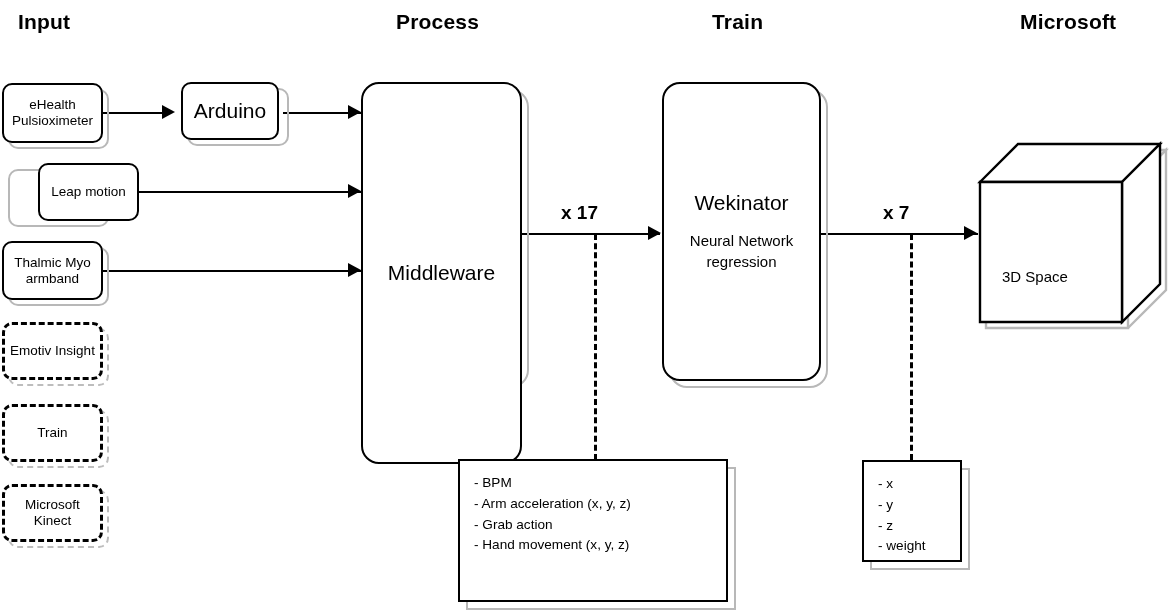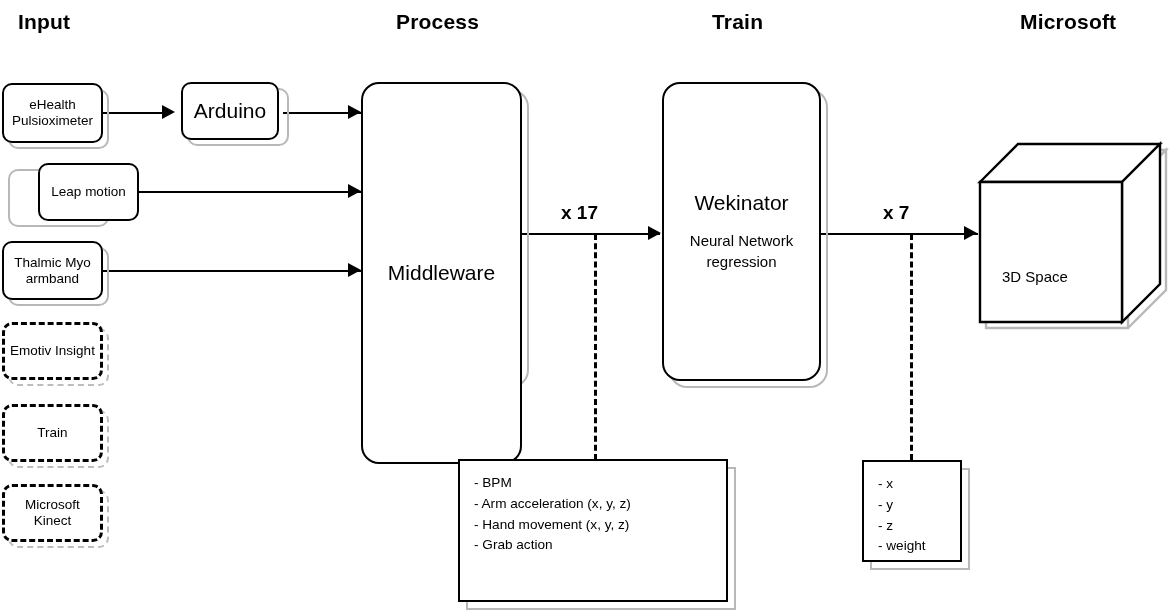--- a/index.html
+++ b/index.html
@@ -233,22 +233,22 @@
         <path d="M8,42 L150,42 L150,182 L8,182 Z"></path>
       </g>
     </svg>
     <div class="cube-label" style="left:30px;top:82px;">3D Space</div>
   </div>
 
   <div class="shadow sq" style="left:466px;top:467px;width:270px;height:143px;"></div>
   <div class="legend" style="left:458px;top:459px;width:270px;height:143px;">
     <div>- BPM</div>
     <div>- Arm acceleration (x, y, z)</div>
+    <div>- Grab action</div>
     <div>- Hand  movement (x, y, z)</div>
-    <div>- Grab action</div>
   </div>
 
   <div class="shadow sq" style="left:870px;top:468px;width:100px;height:102px;"></div>
   <div class="legend" style="left:862px;top:460px;width:100px;height:102px;">
     <div>- x</div>
     <div>- y</div>
     <div>- z</div>
     <div>- weight</div>
   </div>
 

